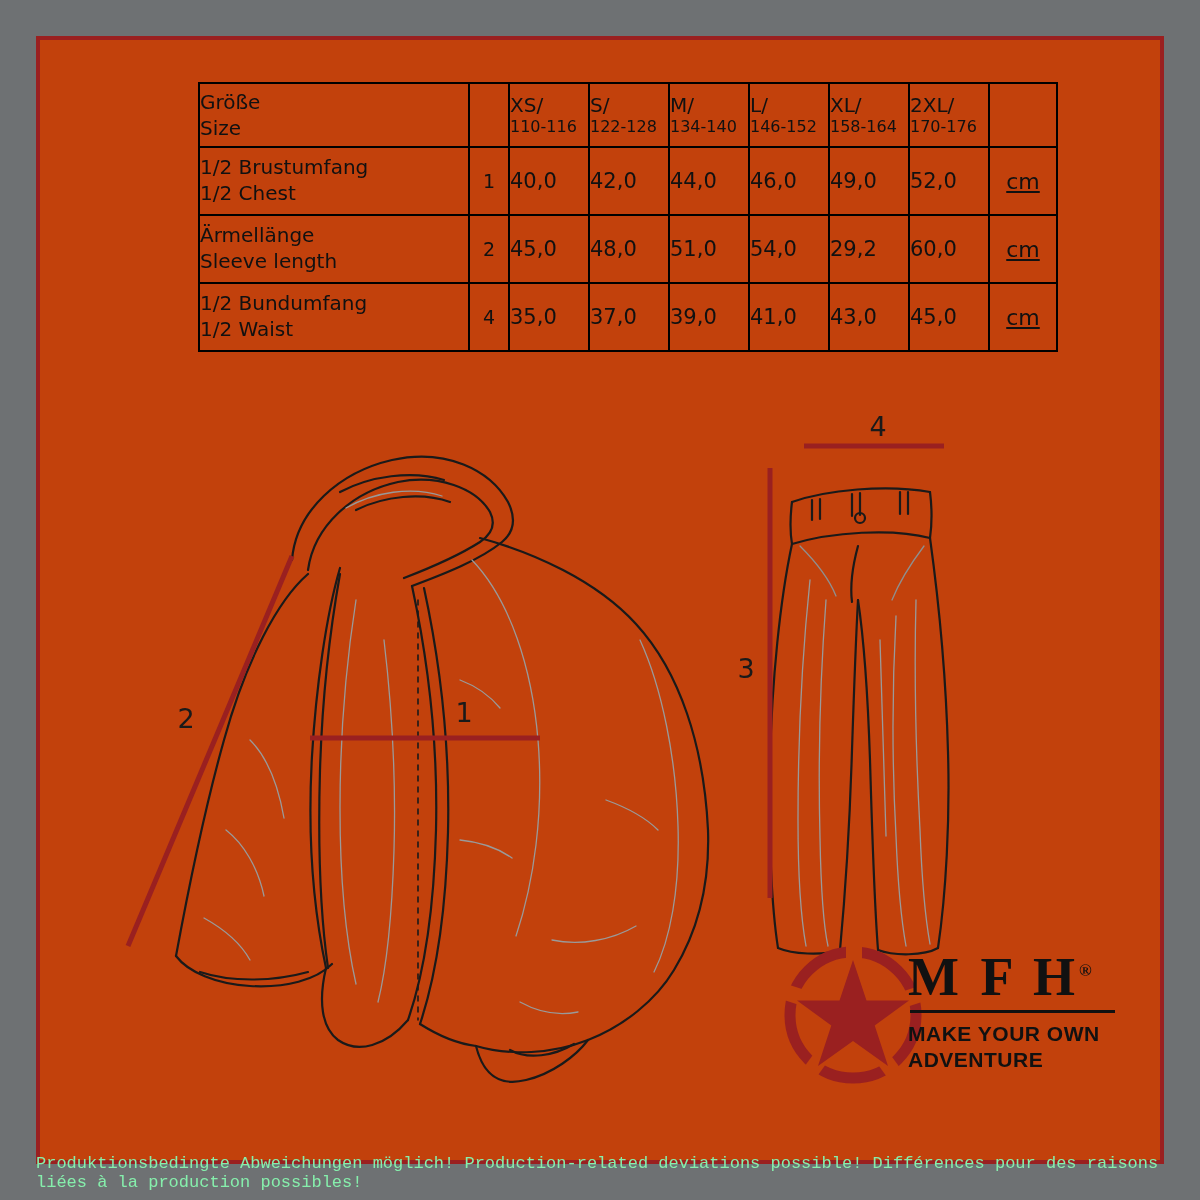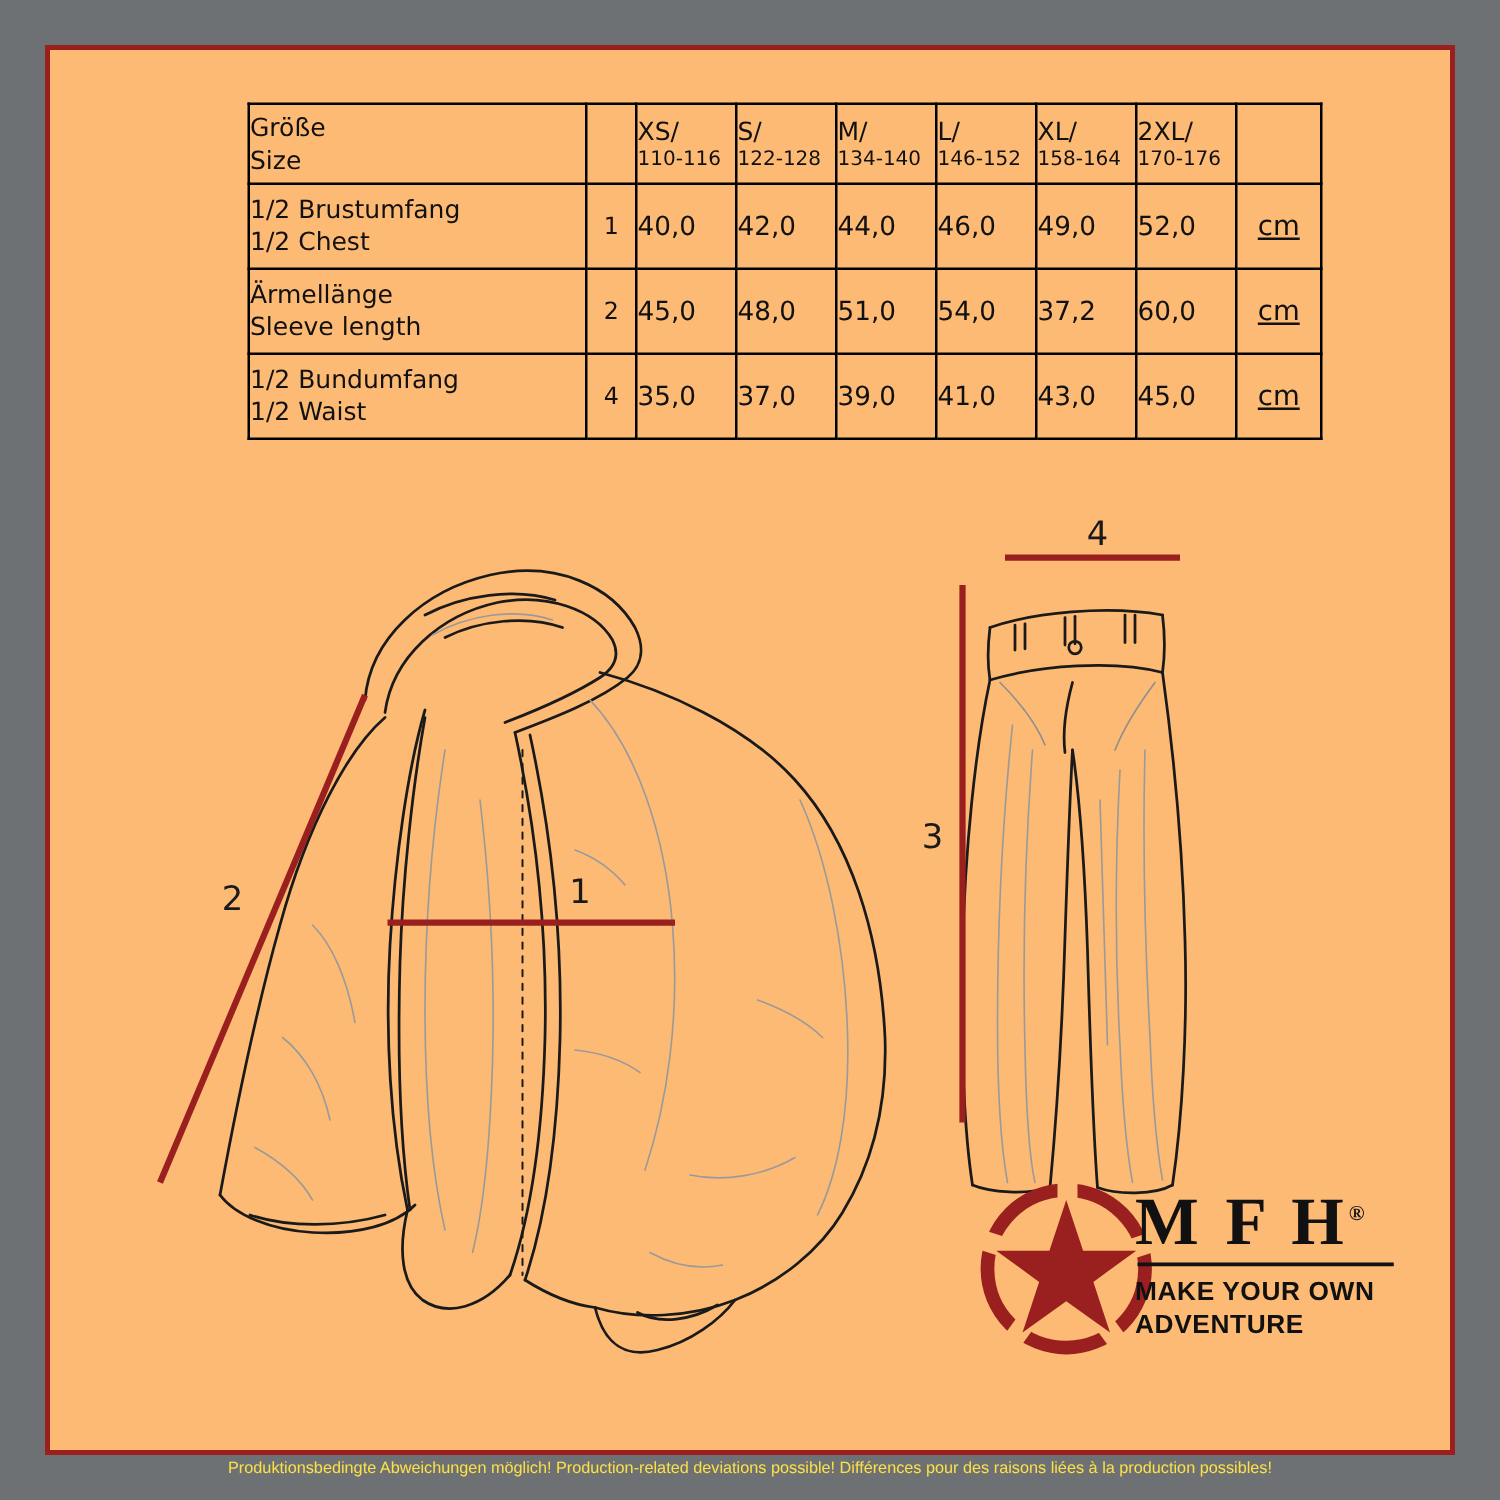--- a/index.html
+++ b/index.html
@@ -13,21 +13,21 @@
     position:absolute;
     left:36px;top:36px;
     width:1128px;height:1128px;
     border:4px solid #9a2020;
     background:#ffffff;
     box-sizing:border-box;
   }
   .inner{
     position:absolute;
     left:0;top:0;right:0;bottom:0;
-    background:#fdba74;
+    background:#c2410c;
   }
   
   .table-wrap{
     position:absolute;
     left:158px;top:42px;
     width:812px;
   }
   table.size-table{
     border-collapse:collapse;
     width:812px;
@@ -95,23 +95,23 @@
   
   .footer{
     position:absolute;
     left:36px;
     top:1146px;
     width:1128px;
     height:54px;
     display:flex;
     align-items:center;
     justify-content:center;
-    color:#fde047;
-    font-size:13px;
-    font-family:Liberation Sans, sans-serif;
+    color:#86efac;
+    font-size:17px;
+    font-family:Liberation Mono, monospace;
   }
 </style>
 </head>
 <body>
 
 <div class="frame">
   <div class="inner">
 
     <div class="table-wrap">
       <table class="size-table">
@@ -167,21 +167,21 @@
           <tr class="row">
             <td class="c-label">
               <span class="lbl-de">Ärmellänge</span>
               <span class="lbl-en">Sleeve length</span>
             </td>
             <td class="c-num">2</td>
             <td class="c-val val">45,0</td>
             <td class="c-val val">48,0</td>
             <td class="c-val val">51,0</td>
             <td class="c-val val">54,0</td>
-            <td class="c-val val">37,2</td>
+            <td class="c-val val">29,2</td>
             <td class="c-val val">60,0</td>
             <td class="c-unit unit">cm</td>
           </tr>
 
 
           <tr class="row">
             <td class="c-label">
               <span class="lbl-de">1/2 Bundumfang</span>
               <span class="lbl-en">1/2 Waist</span>
             </td>

